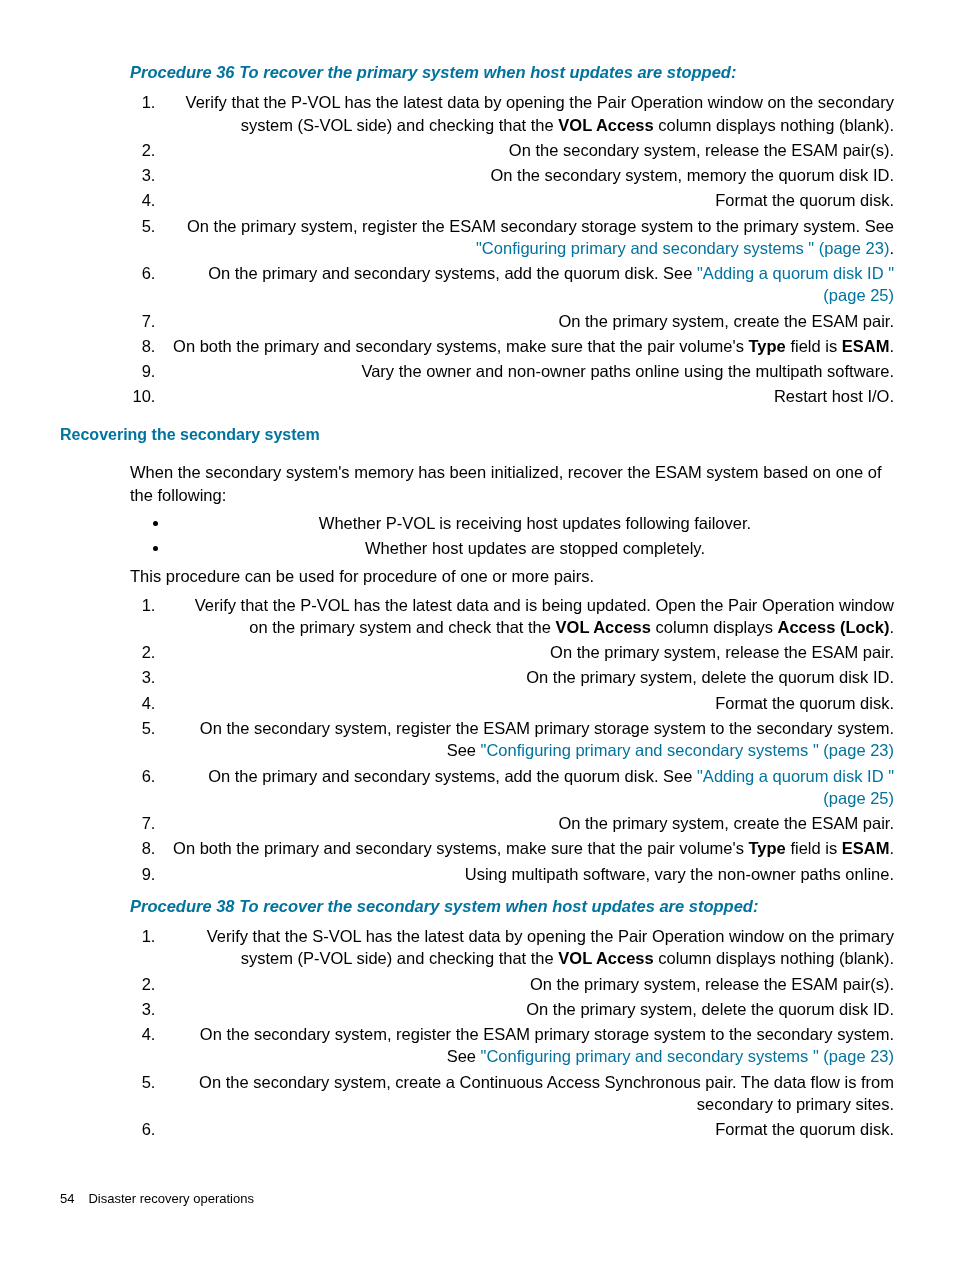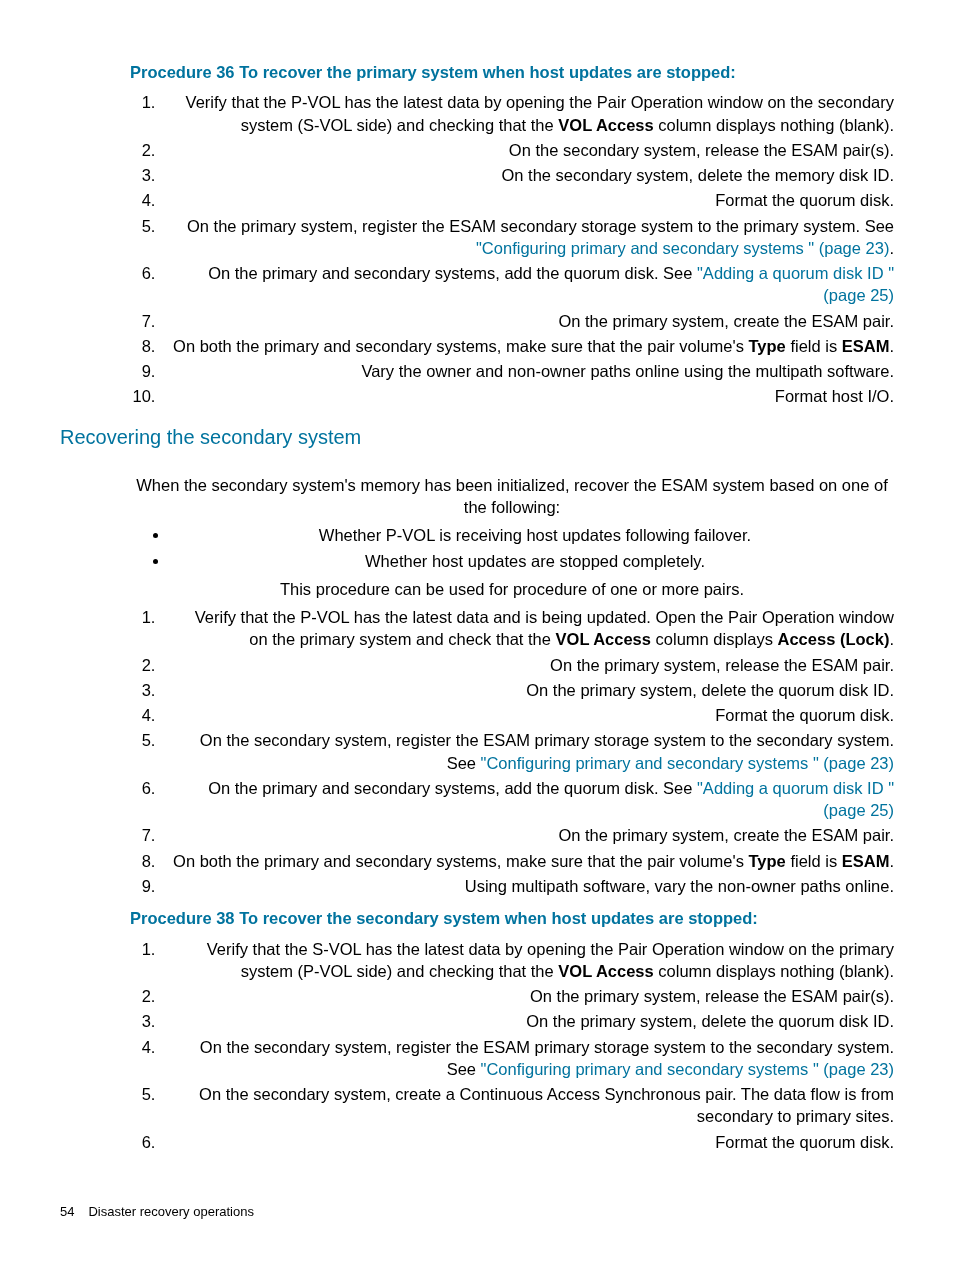--- a/index.html
+++ b/index.html
@@ -12,26 +12,27 @@
     width: 954px;
     box-sizing: border-box;
   }
   .content-indent {
     margin-left: 70px;
   }
   .proc-title {
     color: #00739e;
     font-weight: bold;
     margin: 6px 0 8px 0;
+    font-style: italic;
   }
   h2.section {
     color: #00739e;
-    font-weight: normal;
-    font-size: 20px;
-    margin: 16px 0 23px 0;
+    font-weight: bold;
+    font-size: 16px;
+    margin: 16px 0 16px 0;
   }
   ol {
     margin: 0 0 10px 0;
     padding-left: 30px;
   }
   ol > li {
     padding-left: 12px;
     margin: 3px 0;
     text-align: right;
   }
@@ -46,21 +47,20 @@
   ul.bullets li {
     padding-left: 6px;
     margin: 3px 0;
     text-align: center;
   }
   .link {
     color: #00739e;
   }
   .para {
     margin: 6px 0;
-    text-align: center;
   }
   .footer {
     position: relative;
     margin-top: 50px;
     font-size: 13px;
   }
   .page-num {
     display: inline-block;
     margin-right: 14px;
   }
@@ -69,34 +69,34 @@
 </head>
 <body>
 
 <div class="content-indent">
   <div class="proc-title">Procedure 36 To recover the primary system when host updates are stopped:</div>
   <ol>
     <li>
       <span>Verify that the P-VOL has the latest data by opening the Pair Operation window on the secondary system (S-VOL side) and checking that the </span><b>VOL Access</b><span> column displays nothing (blank).</span>
     </li>
     <li>On the secondary system, release the ESAM pair(s).</li>
-    <li>On the secondary system, delete the memory disk ID.</li>
+    <li>On the secondary system, memory the quorum disk ID.</li>
     <li>Format the quorum disk.</li>
     <li>
       <span>On the primary system, register the ESAM secondary storage system to the primary system. See </span><span class="link">"Configuring primary and secondary systems " (page 23)</span><span>.</span>
     </li>
     <li>
       <span>On the primary and secondary systems, add the quorum disk. See </span><span class="link">"Adding a quorum disk ID " (page 25)</span>
     </li>
     <li>On the primary system, create the ESAM pair.</li>
     <li>
       <span>On both the primary and secondary systems, make sure that the pair volume's </span><b>Type</b><span> field is </span><b>ESAM</b><span>.</span>
     </li>
     <li>Vary the owner and non-owner paths online using the multipath software.</li>
-    <li>Format host I/O.</li>
+    <li>Restart host I/O.</li>
   </ol>
 </div>
 
 <h2 class="section">Recovering the secondary system</h2>
 
 <div class="content-indent">
   <div class="para">When the secondary system's memory has been initialized, recover the ESAM system based on one of the following:</div>
   <ul class="bullets">
     <li>Whether P-VOL is receiving host updates following failover.</li>
     <li>Whether host updates are stopped completely.</li>

